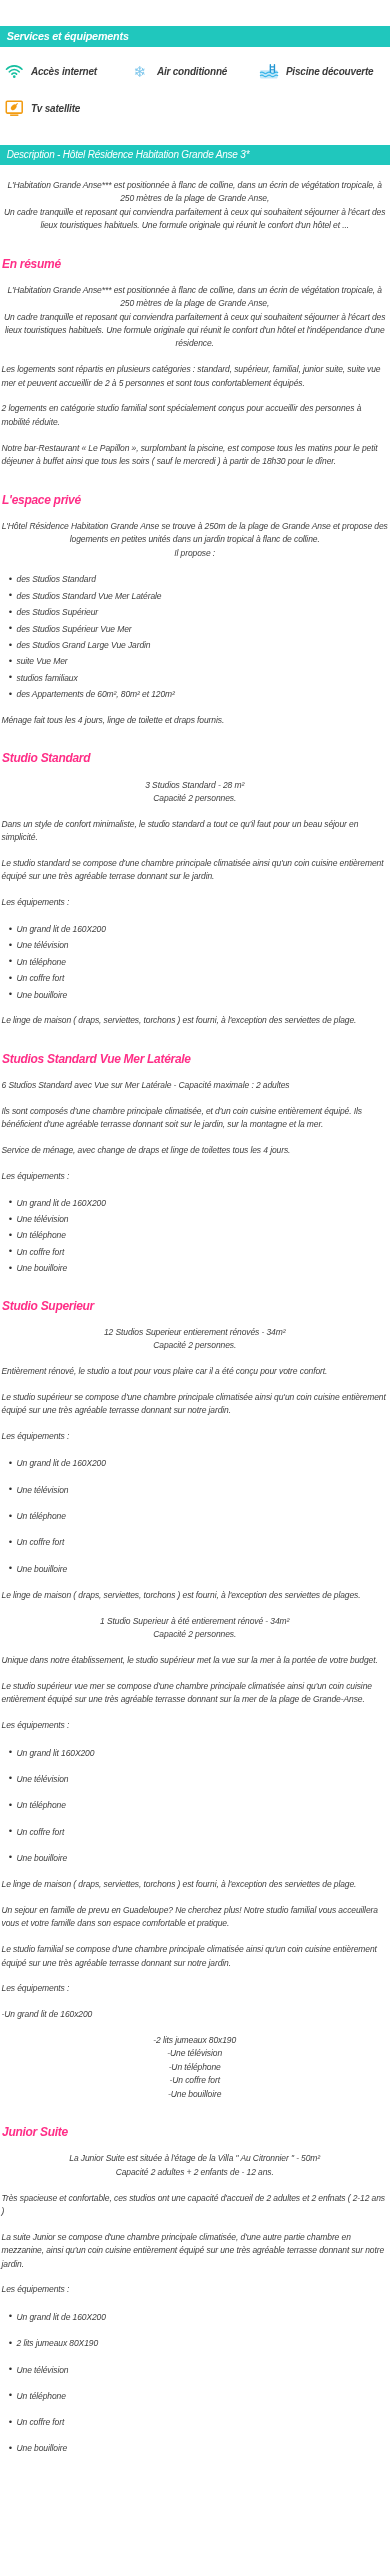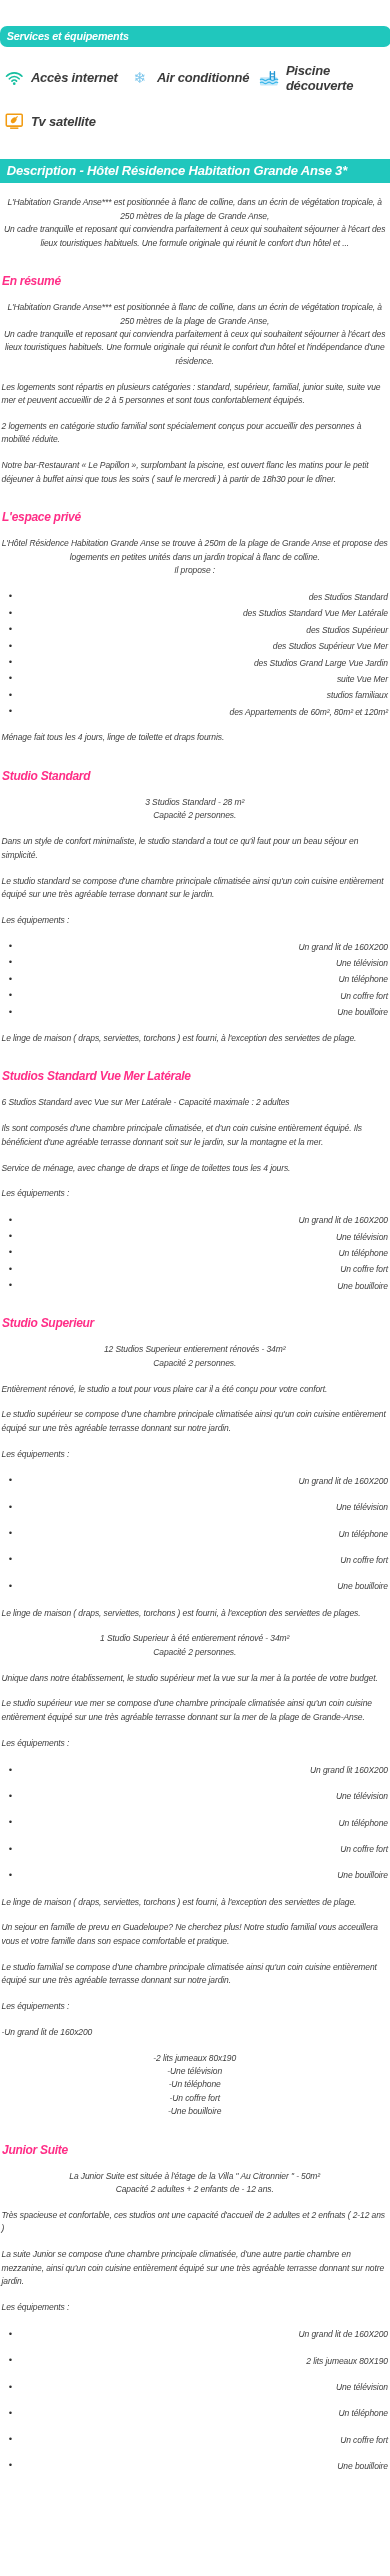--- a/index.html
+++ b/index.html
@@ -5,54 +5,54 @@
   :root{
     --teal:#20c7bd; --pink:#ff2e87; --text:#3f3f3f;
     --wifi:#16bfa0; --flake:#7fc7ec; --pool:#3db7ea; --tv:#f29c12;
   }
   html,body{margin:0;padding:0;background:#ffffff;}
   body{width:391px;font-family:"Liberation Sans",sans-serif;}
   .page{width:391px;overflow:hidden;}
   .top-space{height:26px;}
   .banner{
     background:var(--teal);color:#fff;font-style:italic;font-weight:bold;
-    font-size:10.8px;padding:4.1px 6.7px 5.2px;letter-spacing:-0.2px;border-radius:7px;
+    font-size:10.8px;padding:4.1px 6.7px 5.2px;letter-spacing:-0.2px;
   }
   .services-grid{
     display:grid;grid-template-columns:126px 129px 1fr;
     padding:15.5px 5.2px 17.5px 4.1px;row-gap:20.6px;align-items:center;
   }
   .service-item{display:flex;align-items:center;gap:7.2px;}
   .service-label{
-    font-style:italic;font-weight:bold;font-size:13px;color:#3b3b3b;letter-spacing:-0.2px;
+    font-style:italic;font-weight:bold;font-size:10px;color:#3b3b3b;letter-spacing:-0.2px;
   }
   .icon{display:inline-flex;align-items:center;justify-content:center;width:19.6px;height:16.5px;}
   .flake{font-size:15px;color:var(--flake);line-height:1;font-style:normal;}
   .section-gap{height:11.3px;}
   #content{padding:0;}
   .content-banner{
-    background:var(--teal);color:#fff;font-style:italic;font-weight:bold;
-    font-size:13px;padding:4.1px 6.7px 5.2px;letter-spacing:-0.2px;margin:0 0 13.4px 0;
+    background:var(--teal);color:#fff;font-style:italic;font-weight:normal;
+    font-size:10px;padding:4.1px 6.7px 5.2px;letter-spacing:-0.2px;margin:0 0 13.4px 0;
   }
   h2.section-heading{
     color:var(--pink);font-style:italic;font-size:12px;font-weight:bold;
     margin:25px 0 8.2px 0;padding:0 2.1px;letter-spacing:-0.3px;line-height:1.15;
   }
   .para{
     color:var(--text);font-style:italic;font-size:8.5px;line-height:1.58;
     margin:12.4px 0;padding:0 3.1px 0 1.5px;letter-spacing:-0.1px;
   }
   .lines{margin:12.4px 0;padding:0 3.1px 0 1.5px;text-align:center;}
   .line{
     color:var(--text);font-style:italic;font-size:8.5px;line-height:1.58;letter-spacing:-0.1px;
   }
   ul.bullets{list-style:none;margin:13.4px 0;padding:0 3.1px 0 16.5px;}
   ul.bullets li{
     position:relative;color:var(--text);font-style:italic;font-size:8.5px;
-    line-height:1.45;margin:4.1px 0;letter-spacing:-0.1px;text-align:right;
+    line-height:1.45;margin:4.1px 0;letter-spacing:-0.1px;
   }
   ul.bullets li::before{
     content:"\2022";position:absolute;left:-7.7px;top:-0.5px;color:#2e2e2e;font-size:9.3px;
   }
   ul.bullets.spaced li{margin:14px 0;}
 </style>
 </head>
 <body>
 
 <div class="page">
@@ -114,21 +114,21 @@
         <div class="line">L'Habitation Grande Anse*** est positionnée à flanc de colline, dans un écrin de végétation tropicale, à 250 mètres de la plage de Grande Anse,</div>
         <div class="line">Un cadre tranquille et reposant qui conviendra parfaitement à ceux qui souhaitent séjourner à l'écart des lieux touristiques habituels. Une formule originale qui réunit le confort d'un hôtel et ...</div>
       </div>
       <h2 class="section-heading">En résumé</h2>
       <div class="lines">
         <div class="line">L'Habitation Grande Anse*** est positionnée à flanc de colline, dans un écrin de végétation tropicale, à 250 mètres de la plage de Grande Anse,</div>
         <div class="line">Un cadre tranquille et reposant qui conviendra parfaitement à ceux qui souhaitent séjourner à l'écart des lieux touristiques habituels. Une formule originale qui réunit le confort d'un hôtel et l'indépendance d'une résidence.</div>
       </div>
       <p class="para">Les logements sont répartis en plusieurs catégories : standard, supérieur, familial, junior suite, suite vue mer et peuvent accueillir de 2 à 5 personnes et sont tous confortablement équipés.</p>
       <p class="para">2 logements en catégorie studio familial sont spécialement conçus pour accueillir des personnes à mobilité réduite.</p>
-      <p class="para">Notre bar-Restaurant « Le Papillon », surplombant la piscine, est ouvert flanc les matins pour le petit déjeuner à buffet ainsi que tous les soirs ( sauf le mercredi ) à partir de 18h30 pour le dîner.</p>
+      <p class="para">Notre bar-Restaurant « Le Papillon », surplombant la piscine, est compose tous les matins pour le petit déjeuner à buffet ainsi que tous les soirs ( sauf le mercredi ) à partir de 18h30 pour le dîner.</p>
       <h2 class="section-heading">L'espace privé</h2>
       <div class="lines">
         <div class="line">L'Hôtel Résidence Habitation Grande Anse se trouve à 250m de la plage de Grande Anse et propose des logements en petites unités dans un jardin tropical à flanc de colline.</div>
         <div class="line">Il propose :</div>
       </div>
       <ul class="bullets">
         <li>des Studios Standard</li>
         <li>des Studios Standard Vue Mer Latérale</li>
         <li>des Studios Supérieur</li>
         <li>des Studios Supérieur Vue Mer</li>

